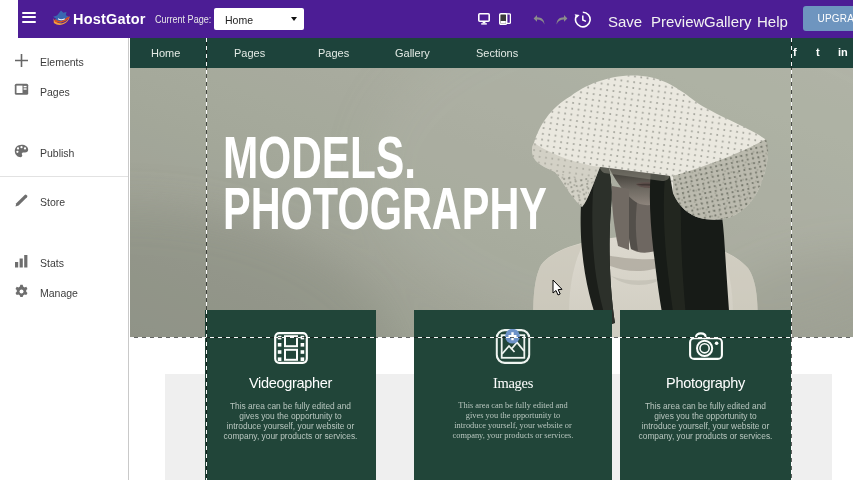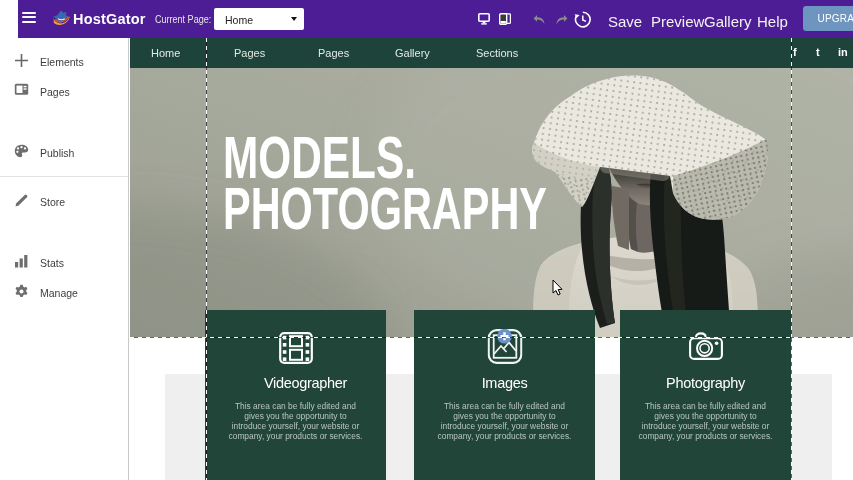--- a/index.html
+++ b/index.html
@@ -25,22 +25,22 @@
   .sbitem span{position:absolute;left:30px;top:3px;font-size:10.5px;color:#3d3d3d;}
   #sbsep{position:absolute;left:0;top:138px;width:128px;height:1px;background:#e2e2e2;}
   
   #preview{position:absolute;left:130px;top:38px;width:723px;height:442px;background:#fff;overflow:hidden;}
   #sitenav{position:absolute;left:0;top:0;width:723px;height:30px;background:#1d433b;}
   .navitem{position:absolute;top:9px;color:#e3eae5;font-size:11px;}
   .soc{position:absolute;top:8px;color:#fff;font-size:11px;font-weight:bold;}
   #hero{position:absolute;left:0;top:30px;}
   #grayband{position:absolute;left:35px;top:336px;width:667px;height:106px;background:#efefef;}
   .card{position:absolute;top:272px;height:170px;background:#214539;}
-  #card1{left:75px;width:171px;padding-left:10px;}
-  #card2{left:284px;width:181px;}
+  #card1{left:75px;width:171px;}
+  #card2{left:284px;width:198px;font-family:Liberation Serif, serif;}
   #card3{left:490px;width:171px;}
   .card .cicon{position:absolute;left:50%;transform:translateX(-50%);}
   .card h3{position:absolute;top:65px;width:100%;text-align:center;margin:0;color:#fff;font-size:14.5px;font-weight:normal;letter-spacing:-0.3px;}
   .card p{position:absolute;top:91px;left:6px;right:6px;margin:0;text-align:center;color:#b8c6bf;font-size:8.4px;line-height:10px;}
   
   .vdash{position:absolute;top:0;bottom:0;width:1px;background:repeating-linear-gradient(180deg,#fafafa 0 4px,rgba(15,18,15,0.65) 4px 8px);}
   #vd1{left:76px;} #vd2{left:661px;}
   #hdash{position:absolute;left:0;top:299px;height:1px;width:723px;background:repeating-linear-gradient(90deg,#fafafa 0 4px,rgba(15,18,15,0.65) 4px 8px);}
 </style>
 </head>

